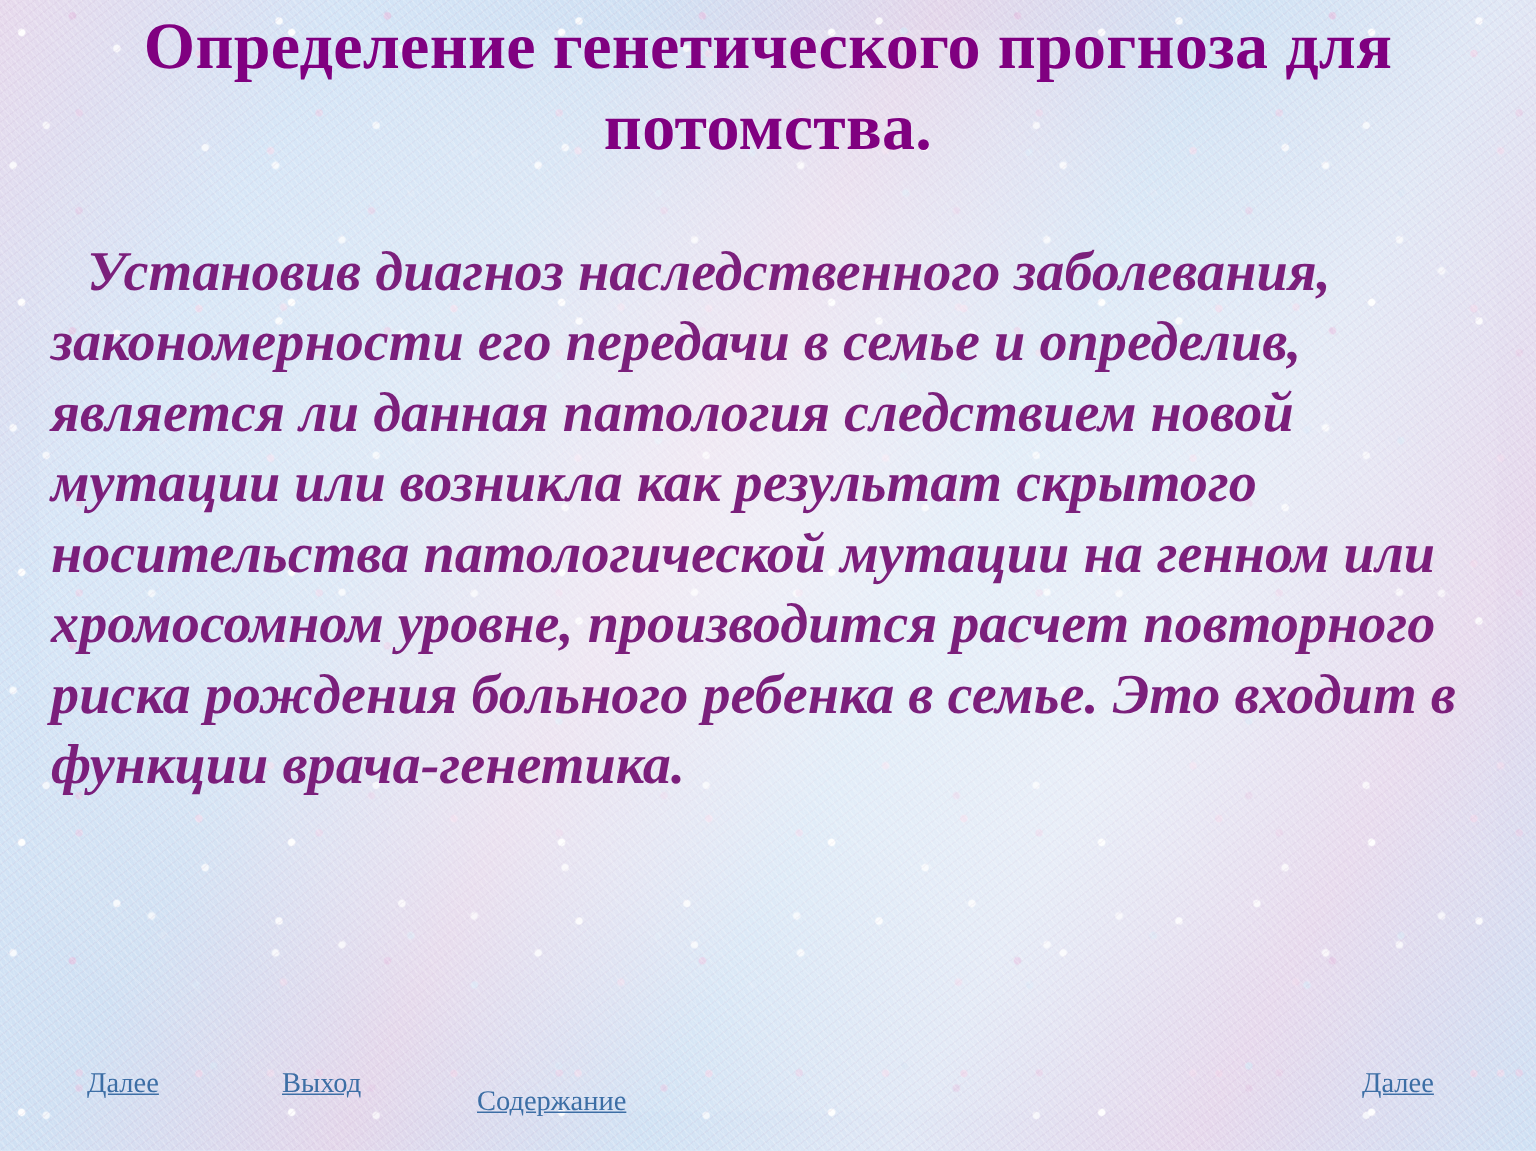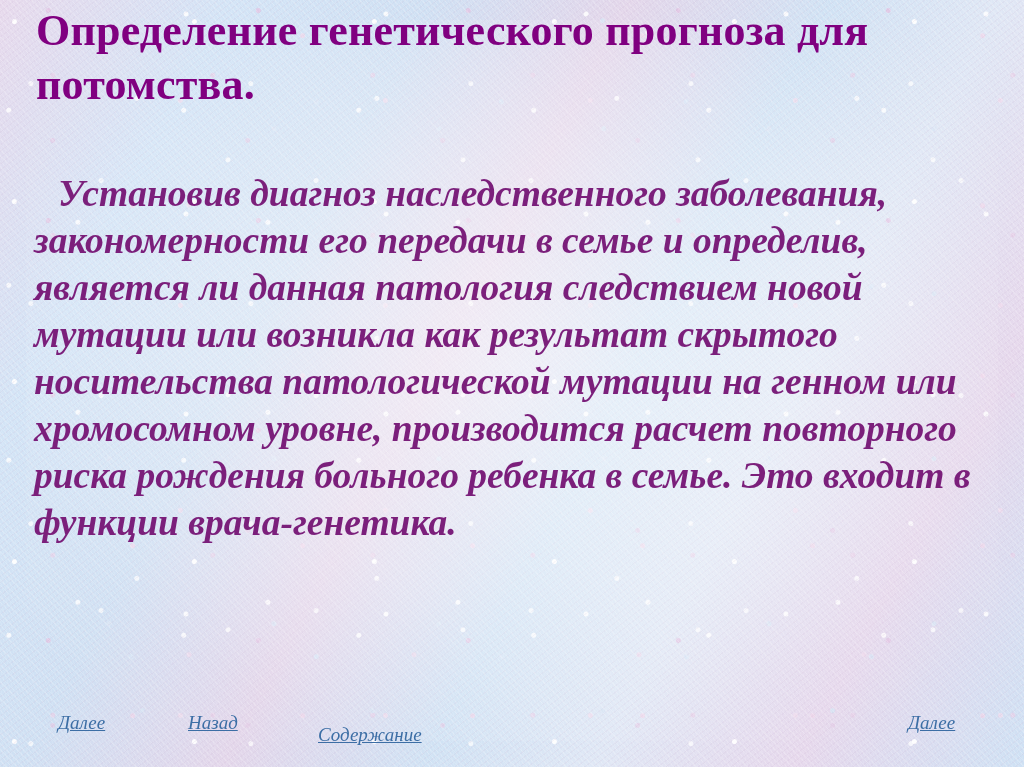--- a/index.html
+++ b/index.html
@@ -74,21 +74,21 @@
     z-index: 3;
     width: 100%;
     height: 100%;
   }
 
   #title {
     position: absolute;
     left: 36px;
     top: 4px;
     width: 952px;
-    text-align: left;
+    text-align: center;
     font-family: "Liberation Serif", serif;
     font-weight: bold;
     font-size: 44px;
     line-height: 1.22;
     color: #800080;
     letter-spacing: 0.2px;
   }
 
   #body-text {
     position: absolute;
@@ -96,30 +96,28 @@
     top: 158px;
     width: 958px;
     font-family: "Liberation Serif", serif;
     font-weight: bold;
     font-style: italic;
     font-size: 37.5px;
     line-height: 1.255;
     color: #7b1f7b;
     text-align: left;
     text-indent: 24px;
-    margin-top: 12px;
   }
 
   #footer {
     position: absolute;
     left: 0;
     top: 712px;
     width: 890px;
     height: 40px;
-    font-style: italic;
   }
 
   .nav-link {
     position: absolute;
     font-family: "Liberation Serif", serif;
     font-size: 19px;
     color: #3c6ea5;
     text-decoration: underline;
     white-space: nowrap;
     cursor: pointer;
@@ -134,19 +132,19 @@
 
 <div id="slide">
   <div class="content-layer">
 
     <div id="title">Определение генетического прогноза для потомства.</div>
 
     <div id="body-text">Установив диагноз наследственного заболевания, закономерности его передачи в семье и определив, является ли данная патология следствием новой мутации или возникла как результат скрытого носительства патологической мутации на генном или хромосомном уровне, производится расчет повторного риска рождения больного ребенка в семье. Это входит в функции врача-генетика.</div>
 
     <div id="footer">
       <span class="nav-link nav-next">Далее</span>
-      <span class="nav-link nav-back">Назад</span>
+      <span class="nav-link nav-back">Выход</span>
       <span class="nav-link nav-contents">Содержание</span>
       <span class="nav-link nav-exit">Далее</span>
     </div>
 
   </div>
 </div>
 
 </body></html>

